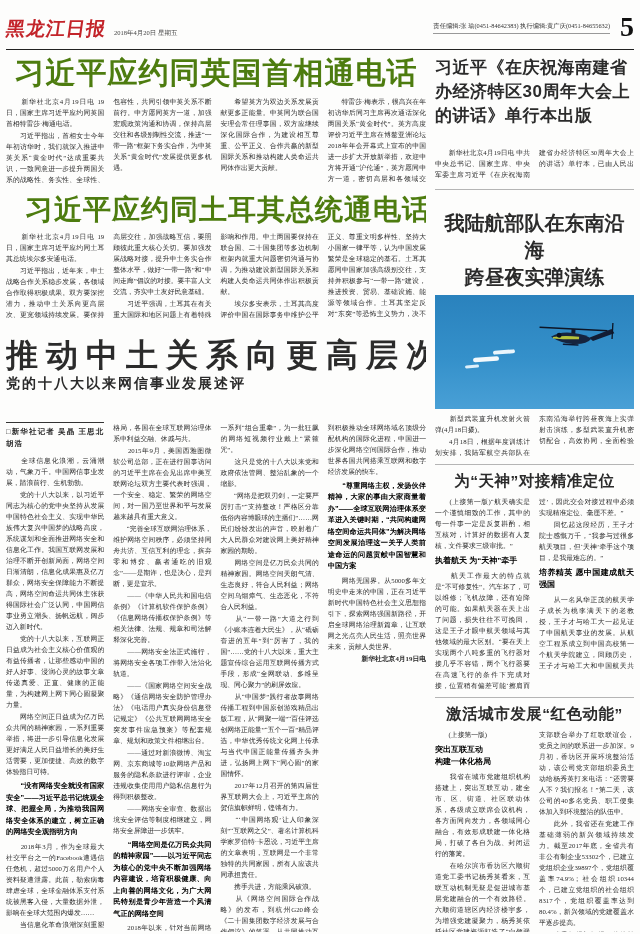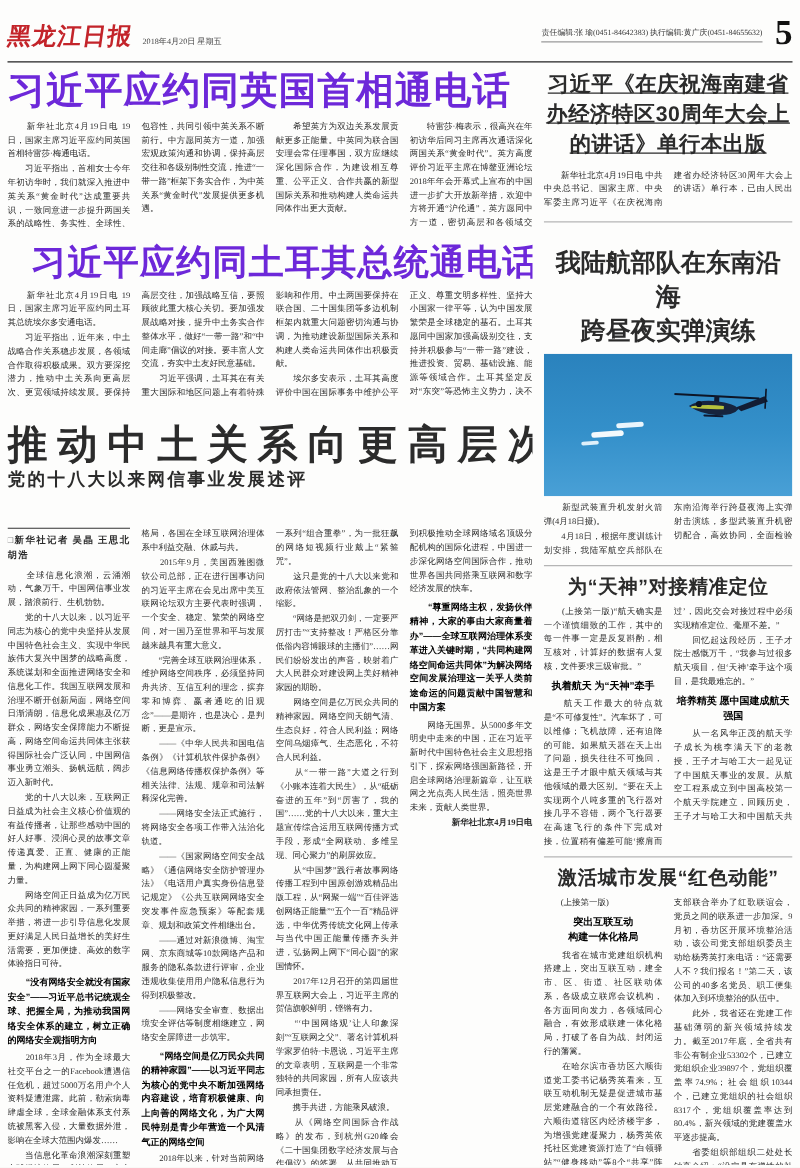--- a/index.html
+++ b/index.html
@@ -24,42 +24,42 @@
   .hd-right{flex:1;display:flex;justify-content:flex-end;align-items:flex-start;gap:10px;padding-top:10px;}
   .editors{font-size:6.3px;color:#333;margin-top:4px;border-bottom:1px solid #999;padding-bottom:2px;}
   .page-num{font-size:28px;font-weight:bold;color:#111;font-family:"Liberation Serif",serif;line-height:.9;margin-top:-4px;}
 
   
   .main{display:flex;gap:9px;margin-top:4px;height:878px;overflow:hidden;}
   .col-left{width:420px;overflow:hidden;}
   .col-right{width:199px;overflow:hidden;}
 
   
-  .headline-xl{font-family:"Liberation Sans","DejaVu Sans",sans-serif;font-weight:900;color:#6d28d9;font-size:30px;letter-spacing:1px;line-height:1.15;margin:2px 0 5px 0;white-space:nowrap;}
+  .headline-xl{font-family:"Liberation Sans","DejaVu Sans",sans-serif;font-weight:900;color:#4d7c0f;font-size:30px;letter-spacing:1px;text-align:center;line-height:1.15;margin:2px 0 5px 0;white-space:nowrap;}
   .headline-xl2{font-size:28px;letter-spacing:1px;margin-left:19px;}
   .headline-feature{font-family:"Liberation Sans","DejaVu Sans",sans-serif;font-weight:900;font-size:32px;letter-spacing:8px;text-align:center;line-height:1.1;margin:10px 0 2px 0;white-space:nowrap;}
   .subtitle-feature{font-family:"Liberation Sans","DejaVu Sans",sans-serif;font-weight:bold;font-size:14px;letter-spacing:2px;margin:2px 0 6px 0;}
-  .headline-r3{font-family:"Liberation Sans","DejaVu Sans",sans-serif;font-weight:900;font-size:17px;line-height:1.4;text-align:center;letter-spacing:.5px;margin:2px 0 8px 0;text-decoration:underline;}
+  .headline-r3{font-family:"Liberation Sans","DejaVu Sans",sans-serif;font-weight:900;font-size:17px;line-height:1.4;text-align:left;letter-spacing:.5px;margin:2px 0 20px 0;}
   .headline-r2{font-family:"Liberation Sans","DejaVu Sans",sans-serif;font-weight:900;font-size:20px;line-height:1.35;text-align:center;margin:20px 0 4px 0;white-space:pre-line;}
   .headline-r1{font-family:"Liberation Sans","DejaVu Sans",sans-serif;font-weight:900;font-size:15.5px;text-align:center;margin:6px 0 4px 0;letter-spacing:.5px;}
 
   
   .cols{column-gap:9px;column-fill:auto;overflow:hidden;text-align:justify;font-size:6.8px;line-height:1.62;color:var(--body);}
   .cols-4{column-count:4;}
   .cols-2{column-count:2;}
   .body-uk{height:96px;}
   .body-tr{height:97px;margin-bottom:2px;}
   .body-feature{height:536px;margin-top:29px;}
   .body-hainan{height:37px;}
   .body-caption{height:46px;}
   .body-tianshen{height:196px;}
   .body-red{height:294px;}
 
   .para{margin:0 0 1px 0;}
-  .subhead{font-family:"Liberation Sans","DejaVu Sans",sans-serif;font-weight:bold;font-size:8px;text-align:center;margin:4px 0 3px 0;white-space:pre-line;line-height:1.5;color:#000;}
+  .subhead{font-family:"Liberation Sans","DejaVu Sans",sans-serif;font-weight:bold;font-size:8px;margin:4px 0 3px 0;white-space:pre-line;line-height:1.5;color:#000;}
   .quotehead{font-family:"Liberation Sans","DejaVu Sans",sans-serif;font-weight:bold;font-size:7.2px;margin:3px 0;line-height:1.6;color:#000;}
   .byline{font-weight:bold;font-size:7.5px;border-top:1px solid #333;padding:3px 0 3px 0;margin-bottom:2px;letter-spacing:1px;}
   .credit{font-weight:bold;text-align:right;}
 
   .rule{border:none;border-top:1px solid #b5b5b5;margin:5px 0 3px 0;}
 
   
   .photo{width:199px;height:114px;display:block;margin:2px 0 4px 0;}
 </style>
 </head>

